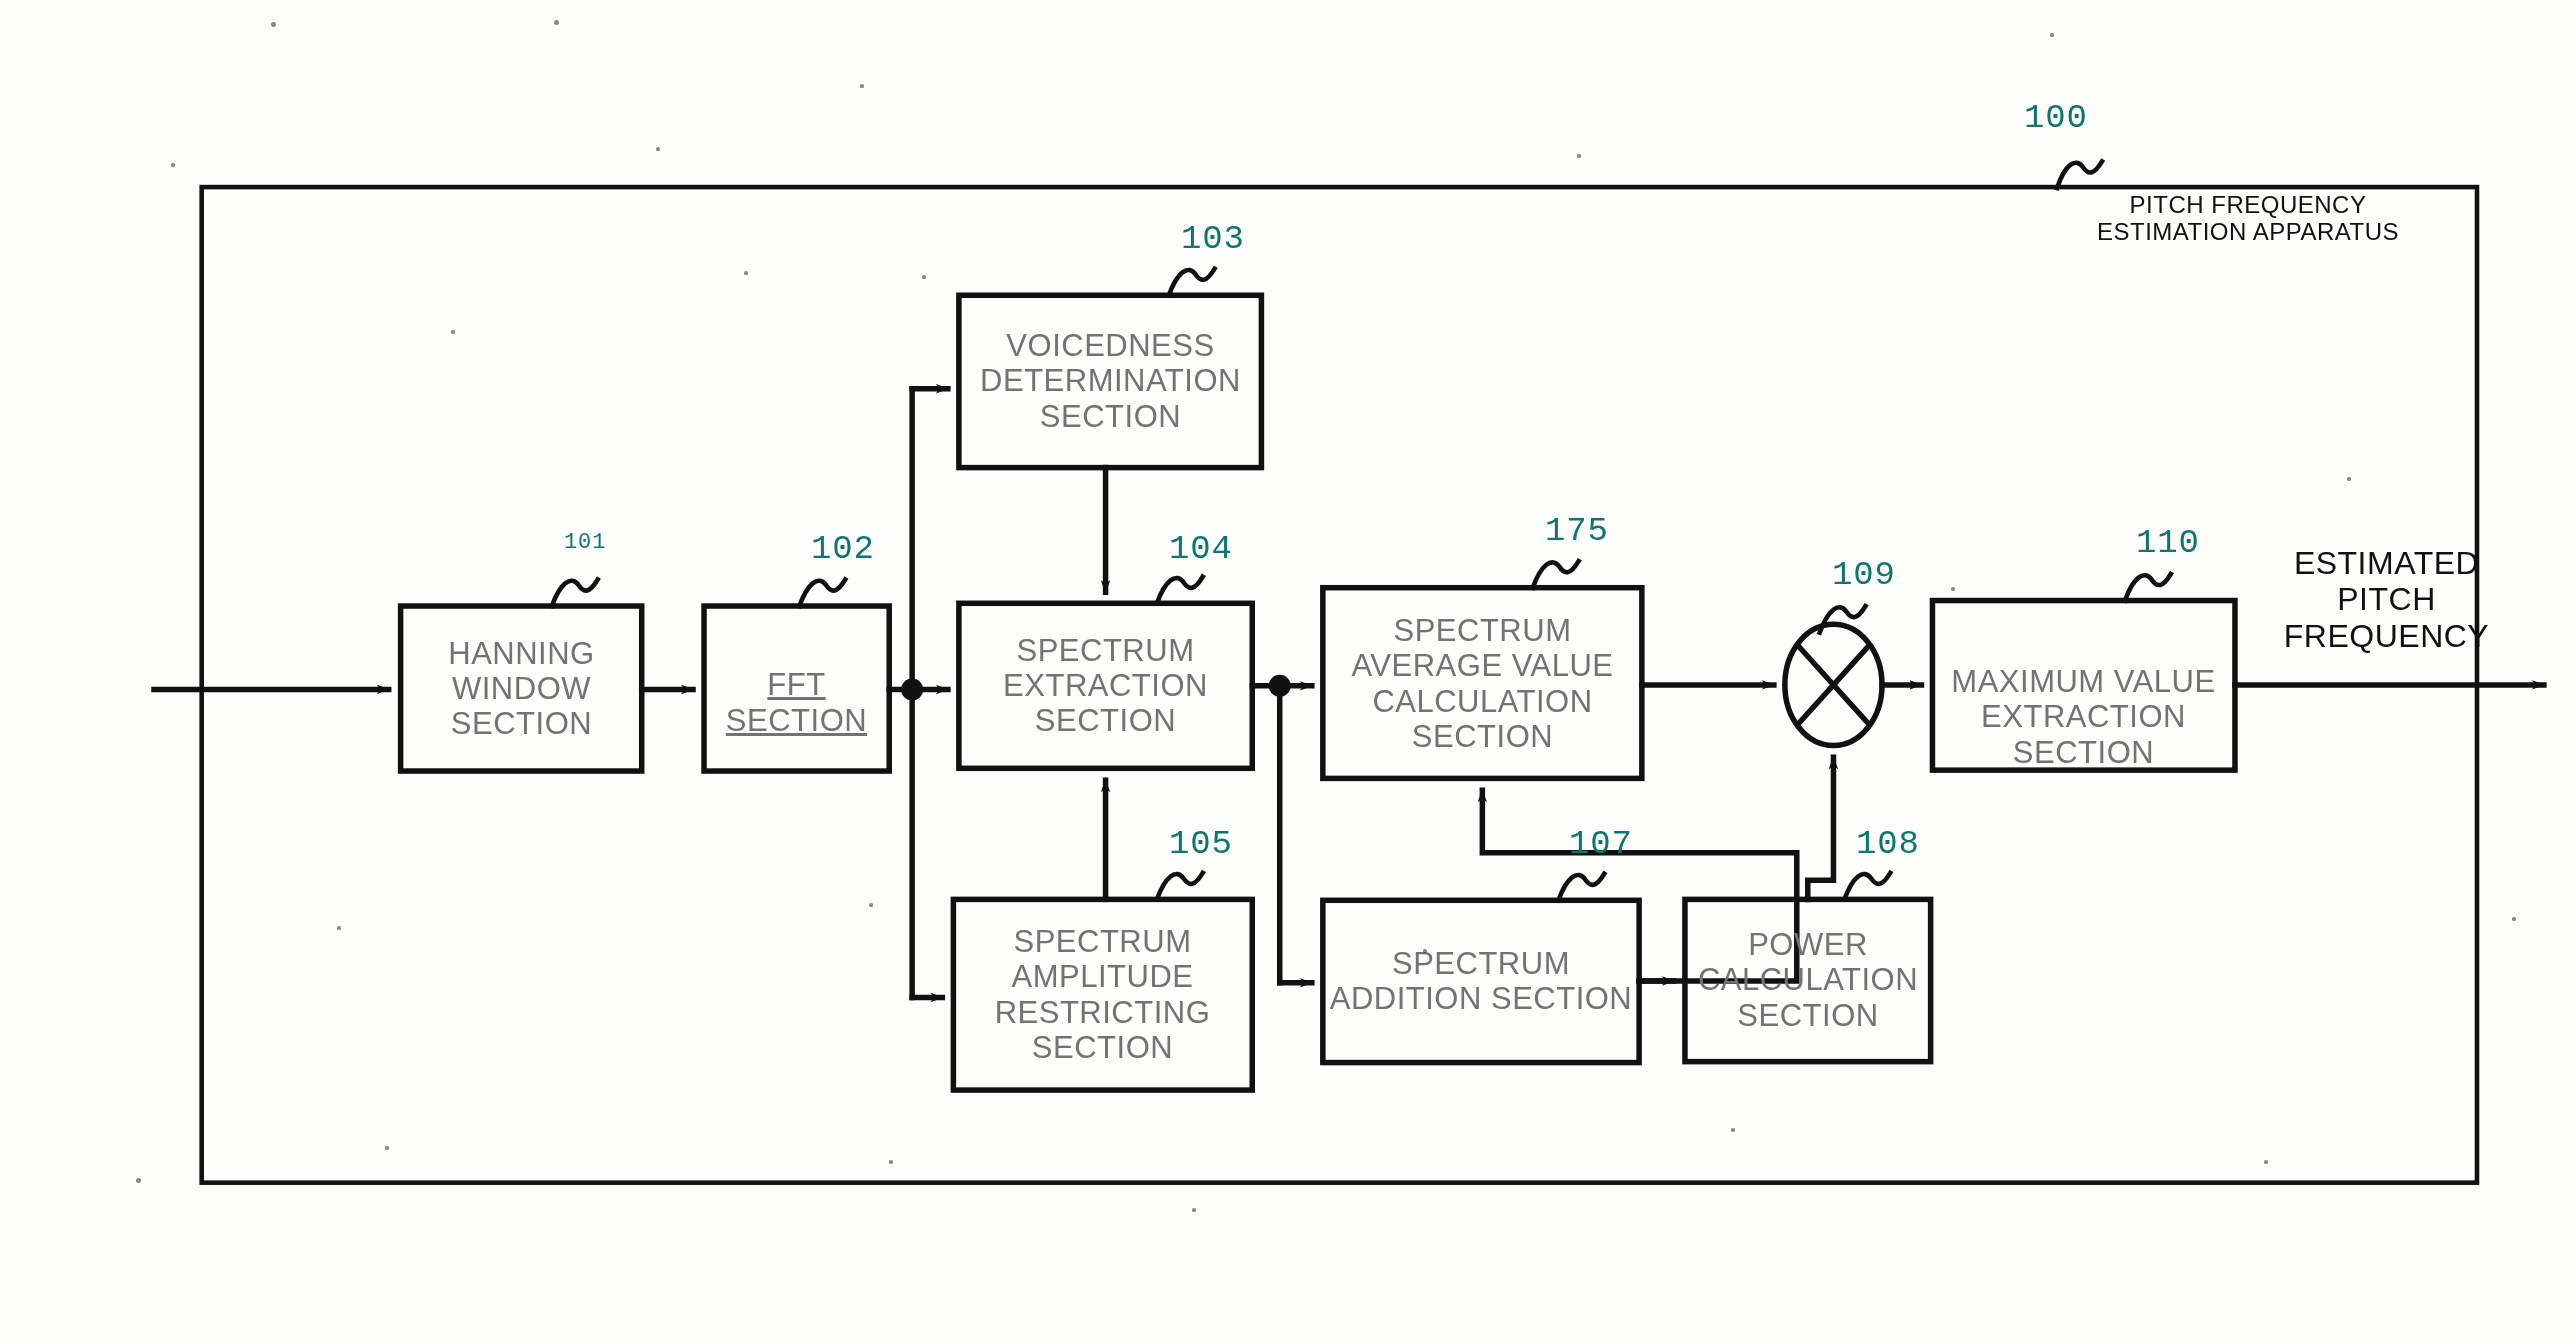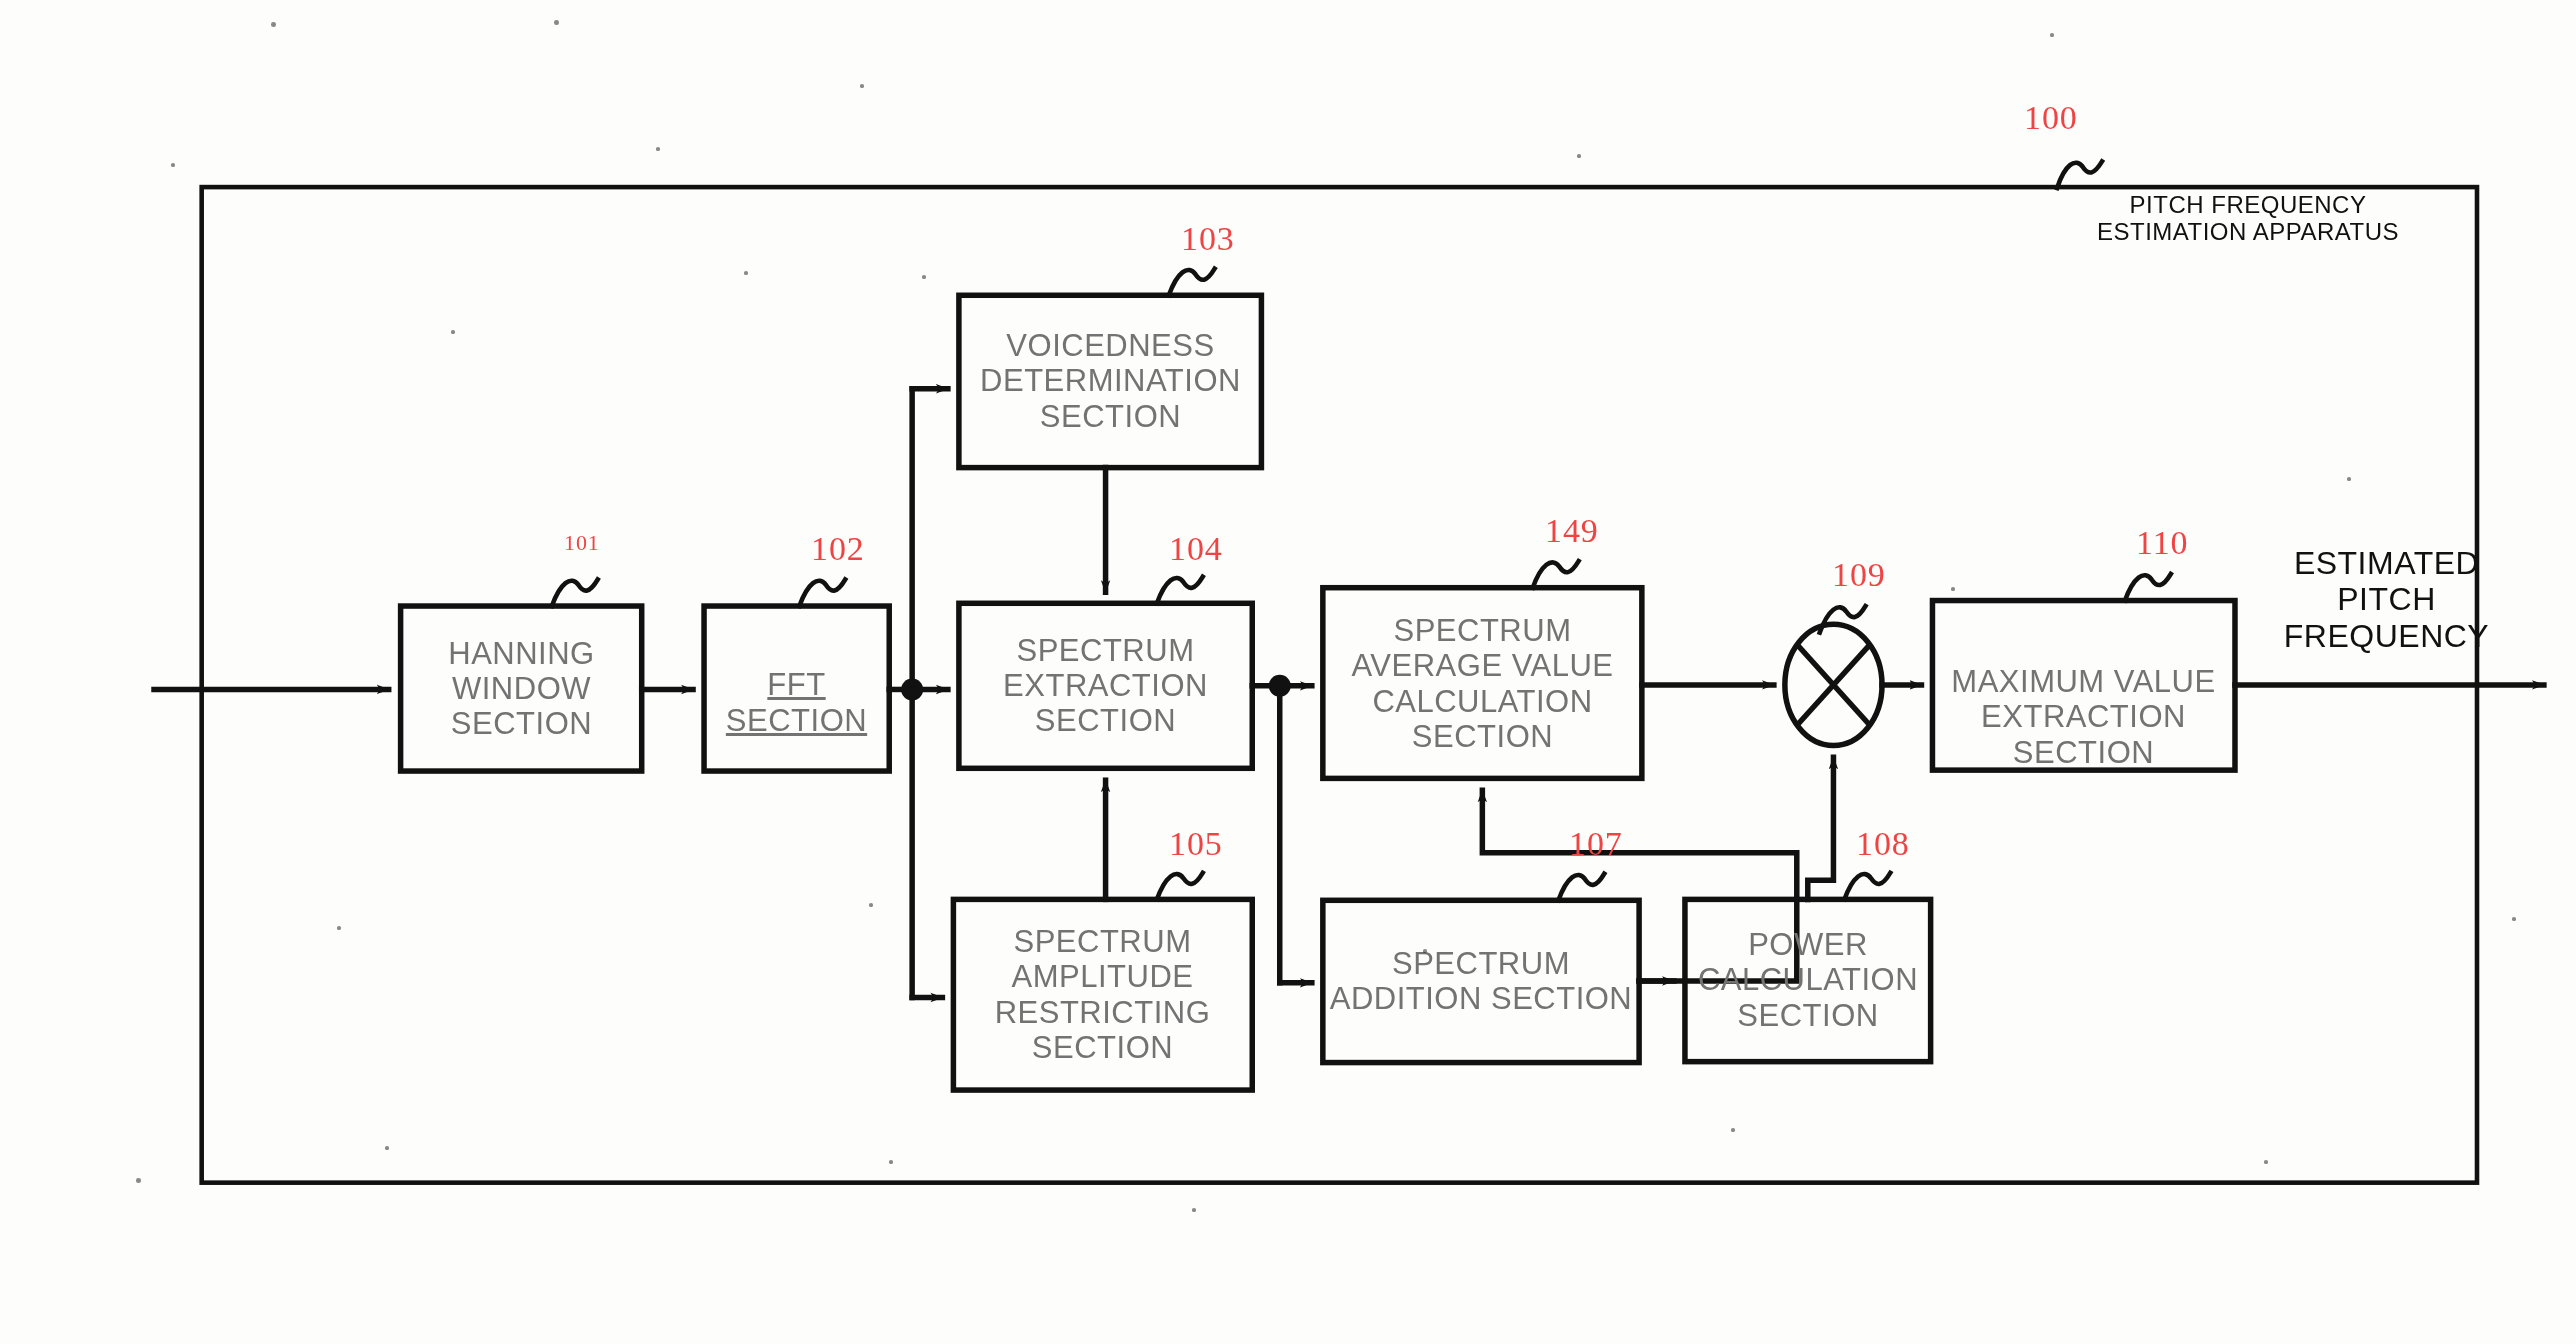--- a/index.html
+++ b/index.html
@@ -43,22 +43,22 @@
     position: absolute;
     text-align: center;
     color: #111111;
     font-family: "Liberation Sans", sans-serif;
     line-height: 1.14;
     letter-spacing: 0.5px;
   }
   .free-label span { display: block; white-space: nowrap; }
   .ref-num {
     position: absolute;
-    color: #ef4444;
-    font-family: Liberation Serif, serif;
+    color: #0f766e;
+    font-family: Liberation Mono, monospace;
     letter-spacing: 0.9px;
   }
   .speck {
     position: absolute;
     background: #2a2a2a;
     border-radius: 50%;
     opacity: 0.55;
   }
 </style>
 </head>
@@ -184,21 +184,21 @@
   </div>
 
   <div class="ref-num" style="left:1169px; top:825px; font-size:34px;">105</div>
   <div class="blk-text" style="left:953px; top:899px; width:299px; height:191px; font-size:31px;">
     <span>SPECTRUM</span>
     <span>AMPLITUDE</span>
     <span>RESTRICTING</span>
     <span>SECTION</span>
   </div>
 
-  <div class="ref-num" style="left:1545px; top:512px; font-size:34px;">149</div>
+  <div class="ref-num" style="left:1545px; top:512px; font-size:34px;">175</div>
   <div class="blk-text" style="left:1323px; top:588px; width:319px; height:191px; font-size:31px;">
     <span>SPECTRUM</span>
     <span>AVERAGE VALUE</span>
     <span>CALCULATION</span>
     <span>SECTION</span>
   </div>
 
   <div class="ref-num" style="left:1569px; top:825px; font-size:34px;">107</div>
   <div class="blk-text" style="left:1323px; top:900px; width:316px; height:162px; font-size:31px;">
     <span>SPECTRUM</span>

